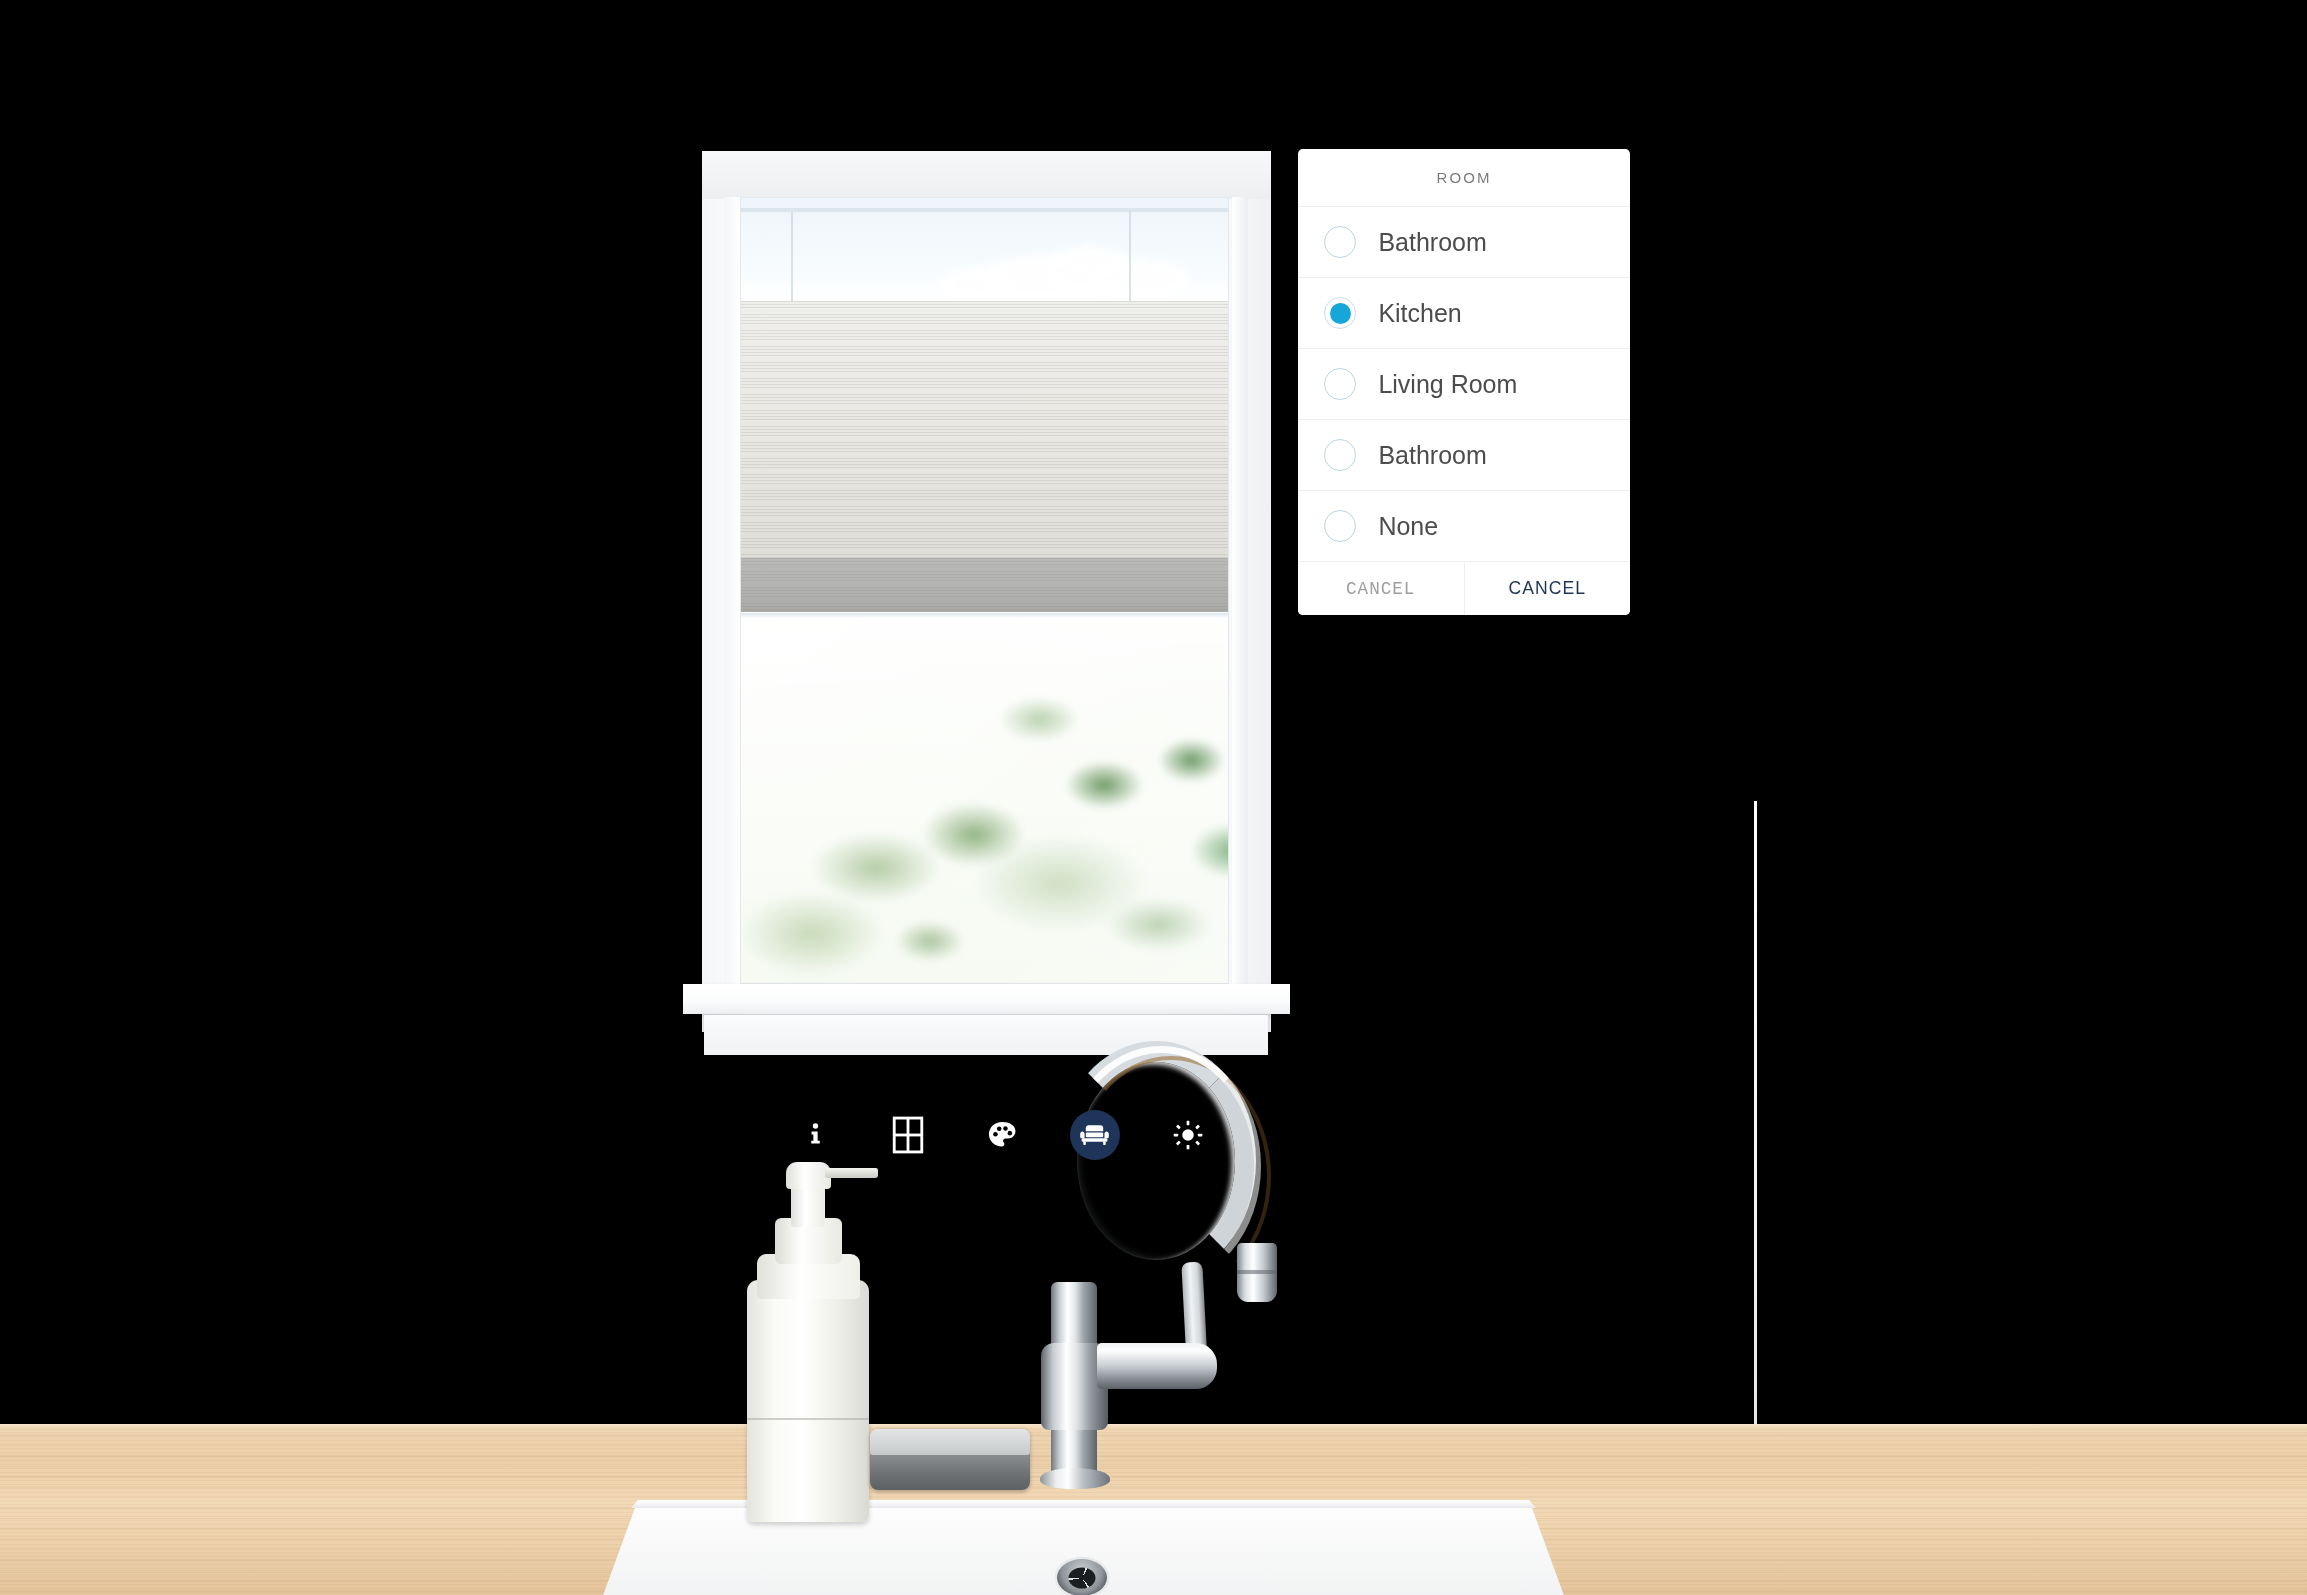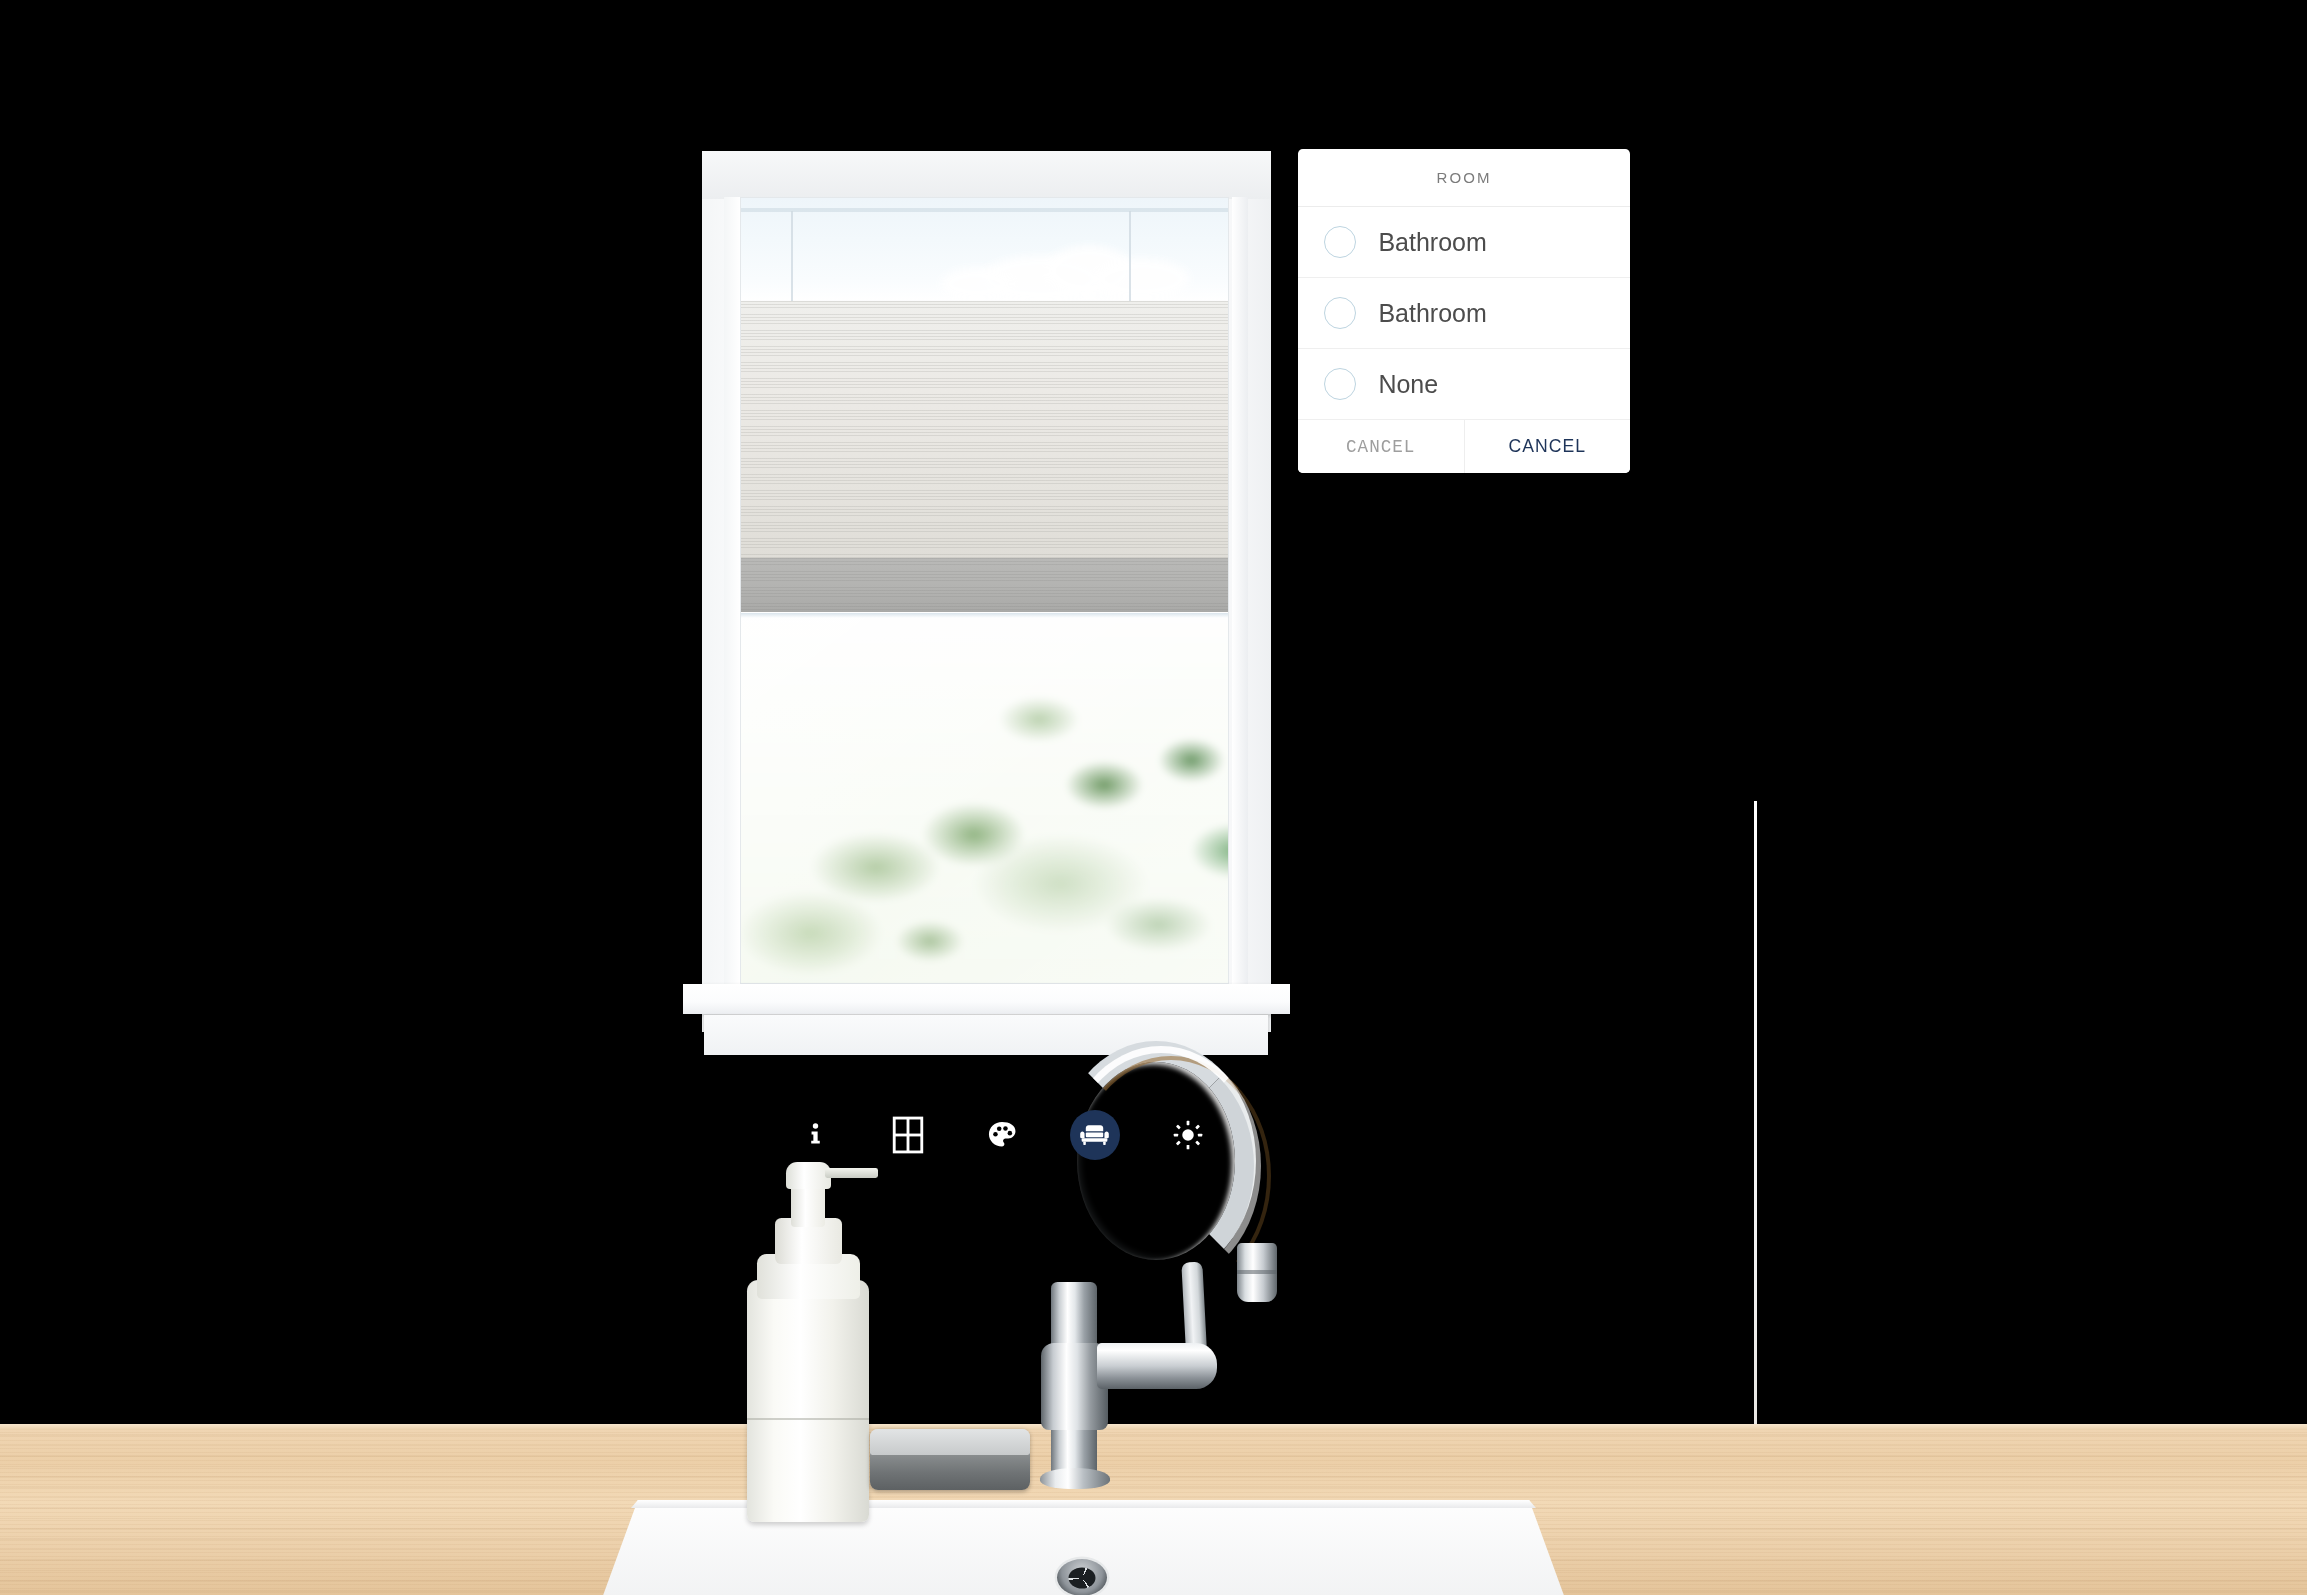--- a/index.html
+++ b/index.html
@@ -725,33 +725,45 @@
       <span class="dialog-title">ROOM</span>
     </div>
 
     <div class="option-row">
       <span class="radio">
         
       </span>
       <span class="option-label">Bathroom</span>
     </div>
 
-
+    <div class="option-row">
+      <span class="radio checked">
+        <span class="radio-dot"></span>
+      </span>
+      <span class="option-label">Kitchen</span>
+    </div>
 
     <div class="option-row">
       <span class="radio">
         
       </span>
-      <span class="option-label">Bathroom</span>
+      <span class="option-label">Living Room</span>
     </div>
 
     <div class="option-row">
       <span class="radio">
         
       </span>
+      <span class="option-label">Bathroom</span>
+    </div>
+
+    <div class="option-row">
+      <span class="radio">
+        
+      </span>
       <span class="option-label">None</span>
     </div>
 
     <div class="dialog-actions">
       <div class="dlg-btn cancel">CANCEL</div>
       <div class="dlg-btn apply">CANCEL</div>
     </div>
 
   </div>
 

